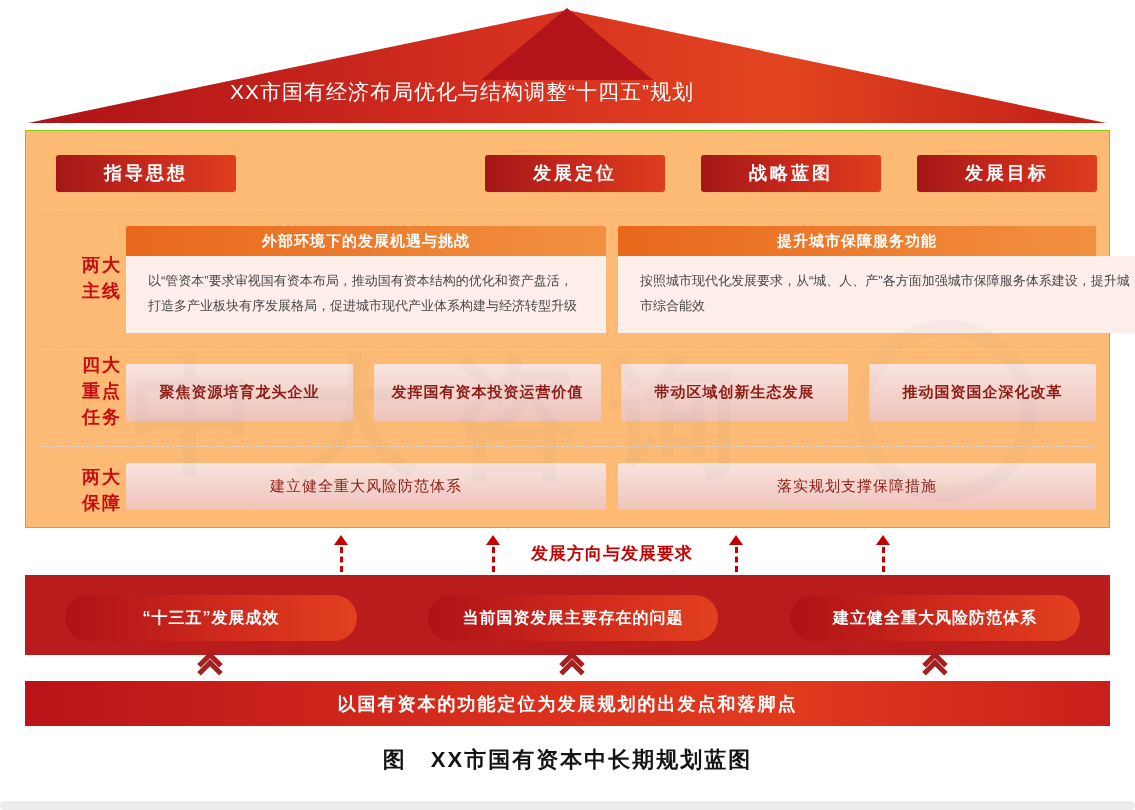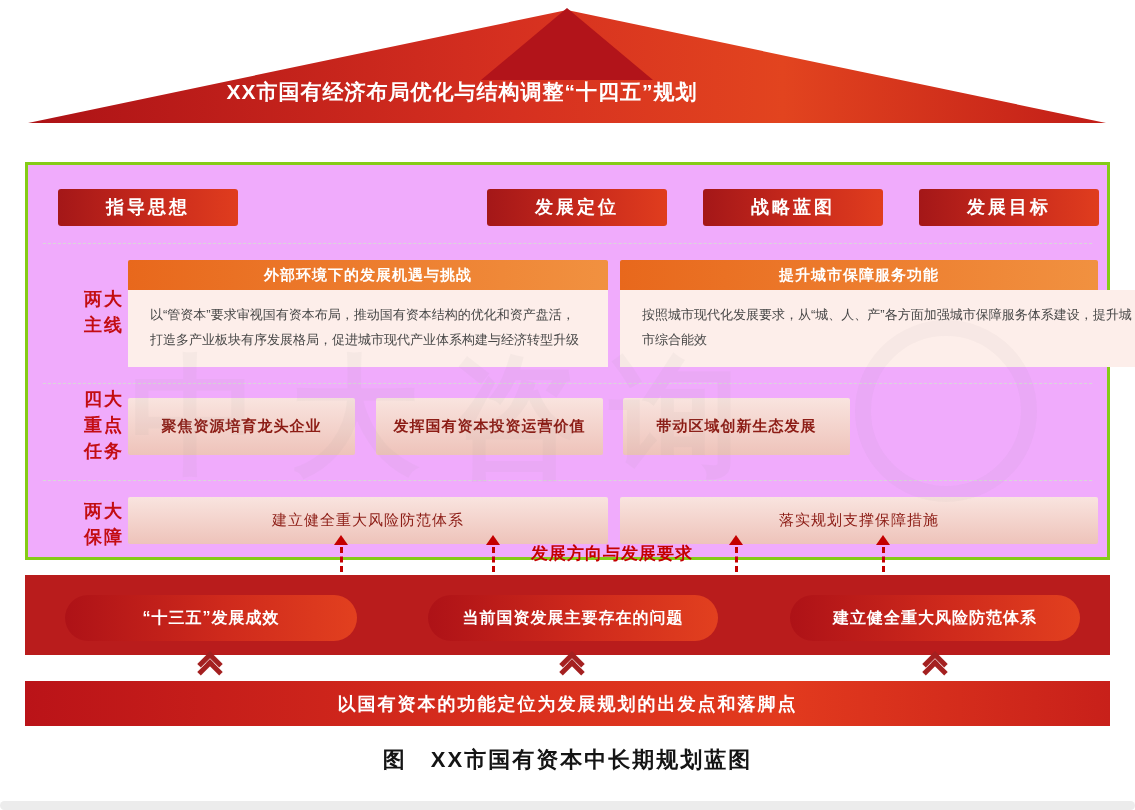--- a/index.html
+++ b/index.html
@@ -8,25 +8,25 @@
 
   
   .wm-text{position:absolute;top:330px;left:130px;font-size:130px;font-weight:bold;
            color:#8a8a8a;opacity:0.05;letter-spacing:30px;z-index:6;pointer-events:none;white-space:nowrap;}
   .wm-ring{position:absolute;top:320px;left:855px;width:150px;height:150px;border:16px solid #8a8a8a;
            border-radius:50%;opacity:0.05;z-index:6;pointer-events:none;}
 
   
   .roof{position:absolute;top:0;left:0;}
   .roof-title{position:absolute;top:78px;left:0;width:924px;text-align:center;color:#fff;
-              font-size:21px;font-weight:bold;letter-spacing:1px;z-index:2;}
+              font-size:21px;font-weight:normal;letter-spacing:1px;z-index:2;}
 
   
   .main-box{position:absolute;left:25px;top:130px;width:1085px;height:398px;
-            border:3px solid #84cc16;background:#f0abfc;box-sizing:border-box;margin-top:32px;}
+            border:1px solid #84cc16;background:#fdba74;box-sizing:border-box;}
   .nav-btn{position:absolute;top:24px;width:180px;height:37px;border-radius:3px;
            background:linear-gradient(90deg,#a41718 0%,#c92a1c 55%,#e03d1e 100%);
            color:#fff;font-weight:bold;font-size:18px;letter-spacing:3px;
            text-align:center;line-height:37px;}
   .dashed{position:absolute;left:15px;right:15px;border-top:1px dashed #d8d8d8;}
   .sec-label{position:absolute;left:18px;width:78px;text-align:right;color:#c30d12;
              font-weight:bold;font-size:18px;line-height:1.45;white-space:pre-line;letter-spacing:2px;}
   .ml-header{position:absolute;height:30px;border-radius:2px 2px 0 0;
              background:linear-gradient(90deg,#e8681c 0%,#f19140 100%);
              color:#fff;font-size:15px;font-weight:bold;text-align:center;line-height:30px;letter-spacing:1px;}
@@ -110,20 +110,21 @@
     <div class="ml-body" style="left:592px;top:125px;width:544px;height:77px">按照城市现代化发展要求，从“城、人、产”各方面加强城市保障服务体系建设，提升城市综合能效</div>
 
     <div class="dashed" style="top:218px"></div>
 
     <div class="sec-label" style="top:221px">四大
 重点
 任务</div>
     <div class="task-box" style="left:100px;width:227px">聚焦资源培育龙头企业</div>
     <div class="task-box" style="left:348px;width:227px">发挥国有资本投资运营价值</div>
     <div class="task-box" style="left:595px;width:227px">带动区域创新生态发展</div>
+    <div class="task-box" style="left:843px;width:227px">推动国资国企深化改革</div>
 
     <div class="dashed" style="top:315px"></div>
 
     <div class="sec-label" style="top:333px">两大
 保障</div>
     <div class="guar-box" style="left:100px;width:480px">建立健全重大风险防范体系</div>
     <div class="guar-box" style="left:592px;width:478px">落实规划支撑保障措施</div>
   </div>
 
   <div class="up-arrow" style="left:333px">

